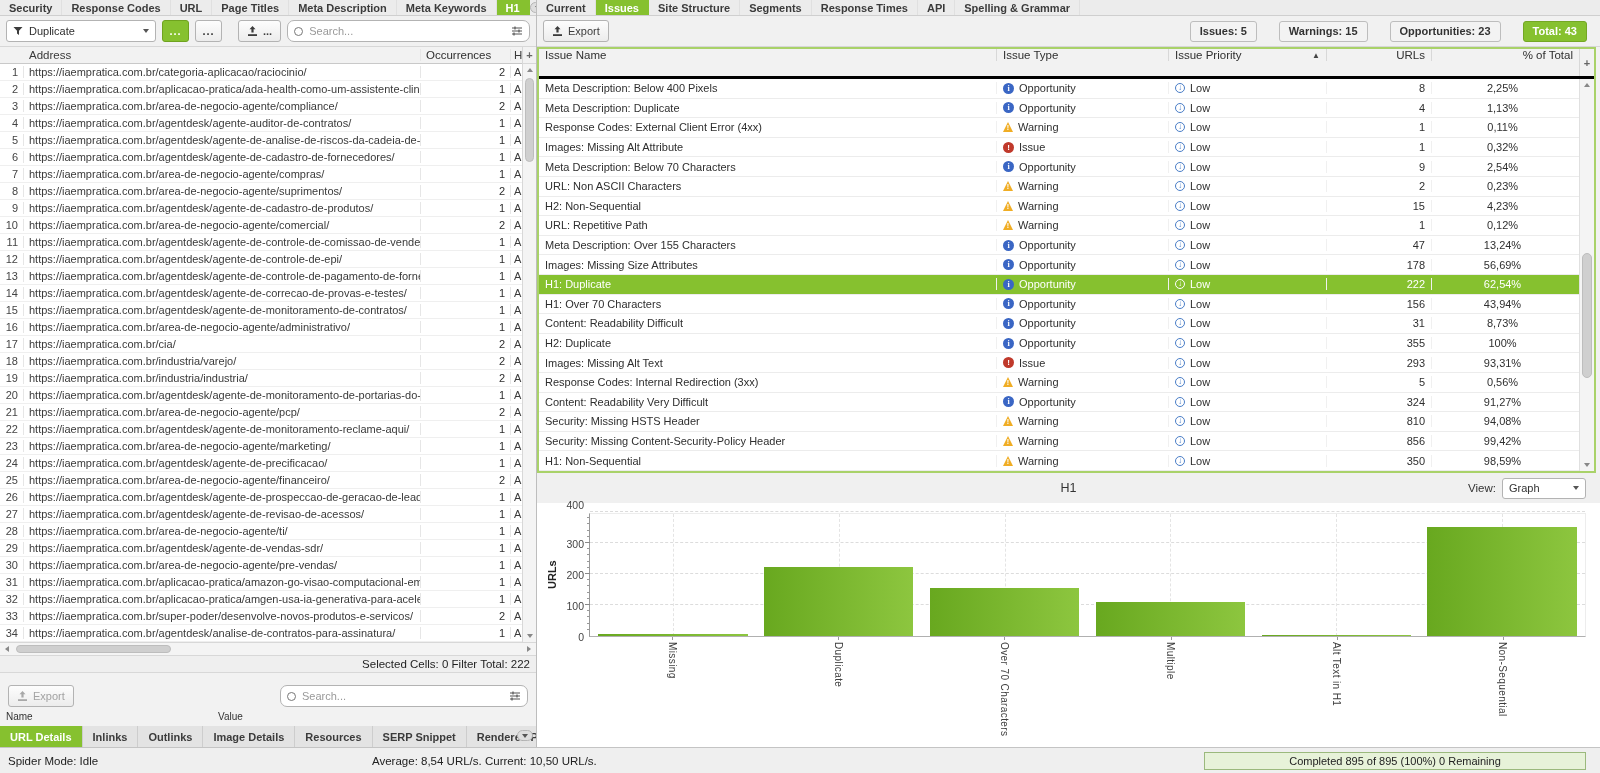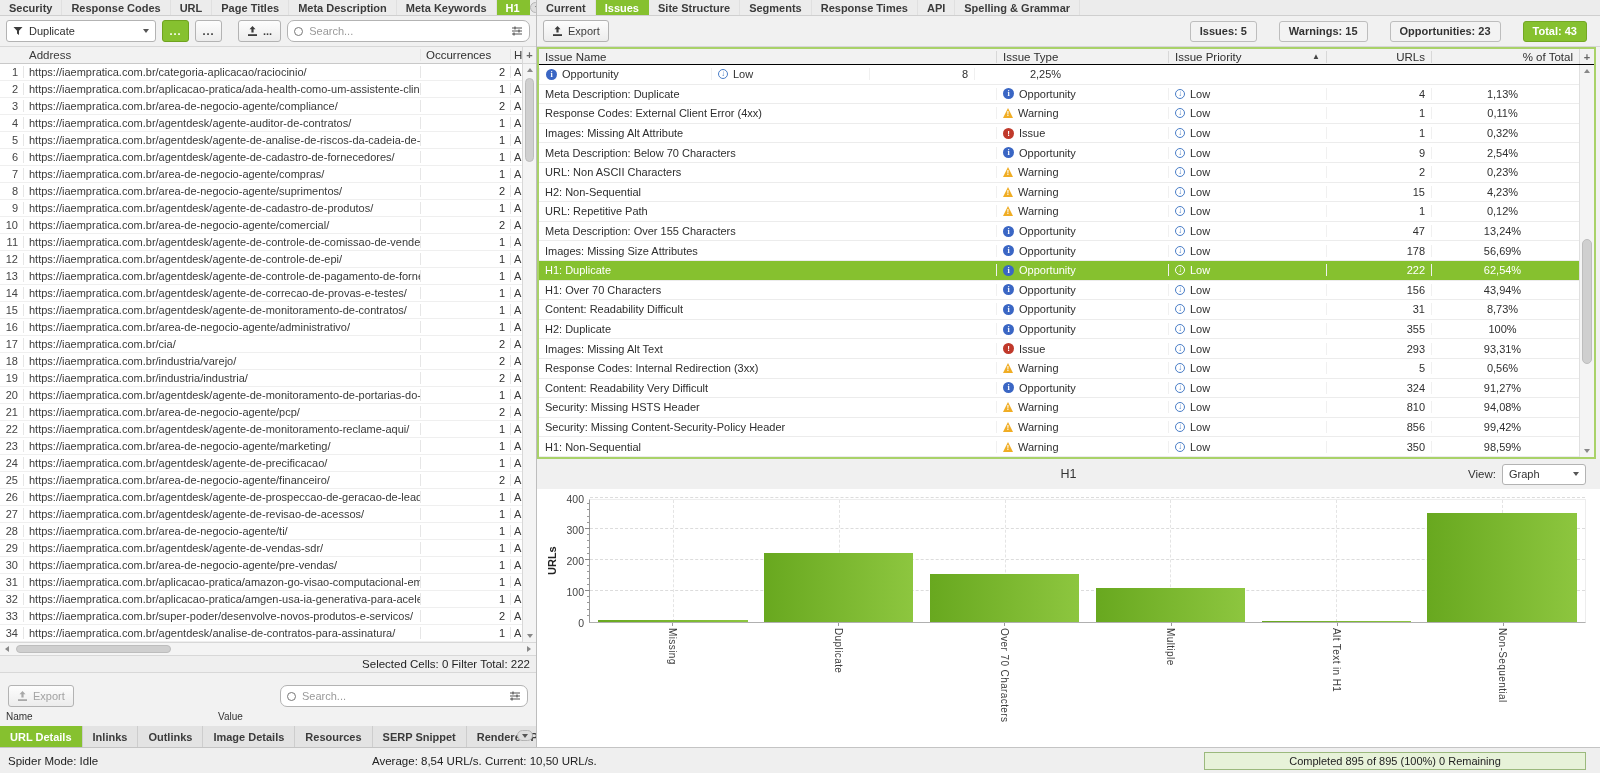--- a/index.html
+++ b/index.html
@@ -73,21 +73,21 @@
   .nv-name{position:absolute;left:6px;top:0;}
   .nv-value{position:absolute;left:218px;top:0;}
   .btabs-wrap{height:21px;flex:none;position:relative;overflow:hidden;}
   .btabs{height:21px;background:#f2f2f2;border-bottom:none;}
   .btabs .tab{background:#e3e3e3;border-right:1px solid #cdcdcd;padding:0 10px;}
   .btabs .tab.active{background:var(--green);}
   .btabs-overflow{position:absolute;right:3px;top:4px;}
 
   
   .issues-frame{flex:none;margin:0 4px 0 0;border:2px solid #a9d269;background:#fff;display:flex;flex-direction:column;}
-  .ithead{height:16px;flex:none;display:flex;align-items:center;background:#f2f2f2;border-bottom:1px solid #000000;font-size:11.5px;color:#2f2f2f;}
+  .ithead{height:30px;flex:none;display:flex;align-items:flex-start;background:#f2f2f2;border-bottom:3px solid #000000;font-size:11.5px;color:#2f2f2f;}
   .ith-name{flex:1;padding-left:6px;min-width:0;}
   .ith-type{width:172px;flex:none;border-left:1px solid #d8d8d8;padding-left:6px;}
   .ith-prio{width:158px;flex:none;border-left:1px solid #d8d8d8;padding-left:6px;display:flex;align-items:center;}
   .sortasc{margin-left:auto;margin-right:6px;font-size:8px;color:#444;}
   .ith-urls{width:105px;flex:none;border-left:1px solid #d8d8d8;text-align:right;padding-right:6px;}
   .ith-pct{width:148px;flex:none;border-left:1px solid #d8d8d8;text-align:right;padding-right:6px;}
   .ith-sb{width:15px;flex:none;border-left:1px solid #d8d8d8;display:flex;align-items:center;justify-content:center;color:#666;font-weight:bold;font-size:11px;height:100%;background:#f2f2f2;}
   .itbody-wrap{display:flex;height:392px;flex:none;}
   .itbody{flex:1;min-width:0;display:flex;flex-direction:column;}
   .irow{height:19.6px;flex:none;display:flex;align-items:center;font-size:11px;border-bottom:1px solid #ececec;background:#fff;}
@@ -515,20 +515,21 @@
             <span>Issue Priority</span>
             <span class="sortasc">▲</span>
           </div>
           <div class="ith-urls">URLs</div>
           <div class="ith-pct">% of Total</div>
           <div class="ith-sb">+</div>
         </div>
         <div class="itbody-wrap">
           <div class="itbody">
               <div class="irow">
+                <div class="ic-name">Meta Description: Below 400 Pixels</div>
                 <div class="ic-type">
                   <span class="ic-opp">i</span>
                   <span class="lbl">Opportunity</span>
                 </div>
                 <div class="ic-prio">
                   <span class="ic-low">↓</span>
                   <span class="lbl">Low</span>
                 </div>
                 <div class="ic-urls">8</div>
                 <div class="ic-pct">2,25%</div>
@@ -822,21 +823,21 @@
         </div>
       </div>
 
       <div class="chart-area">
         <div class="ylab">URLs</div>
         <div class="yaxis">
             <div class="ytick" style="bottom: -6px;">0</div>
             <div class="ytick" style="bottom: 25px;">100</div>
             <div class="ytick" style="bottom: 56px;">200</div>
             <div class="ytick" style="bottom: 87px;">300</div>
-            <div class="ytick" style="bottom: 118px; margin-left: 20px;">400</div>
+            <div class="ytick" style="bottom: 126px; margin-left: 20px;">400</div>
           </div>
         <div class="plotcol">
           <div class="plot">
               <div class="grid-h" style="bottom: 31px;"></div>
               <div class="grid-h" style="bottom: 62px;"></div>
               <div class="grid-h" style="bottom: 93px;"></div>
               <div class="grid-h" style="bottom: 124px;"></div>
               <div class="tick-minor" style="bottom: 6.2px;"></div>
               <div class="tick-minor" style="bottom: 12.4px;"></div>
               <div class="tick-minor" style="bottom: 18.6px;"></div>

